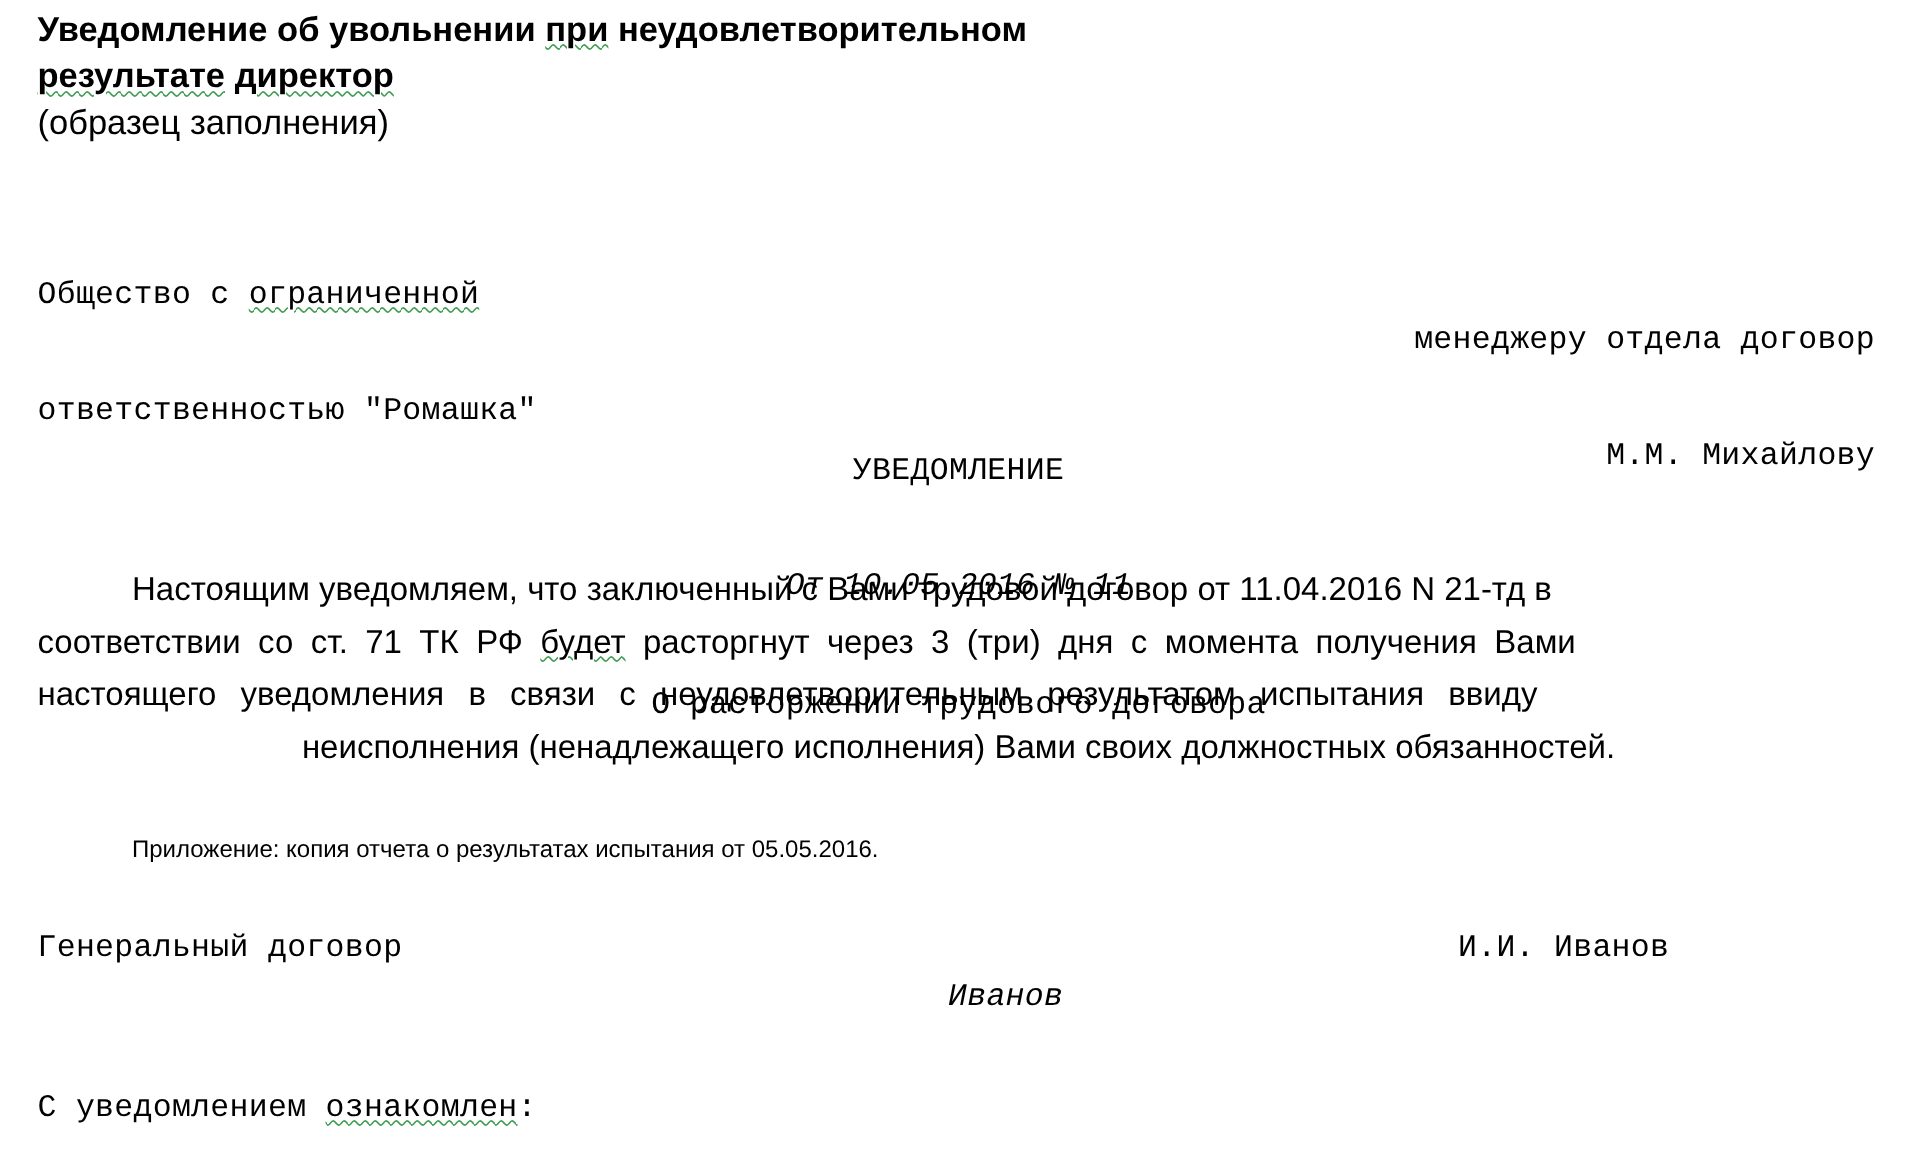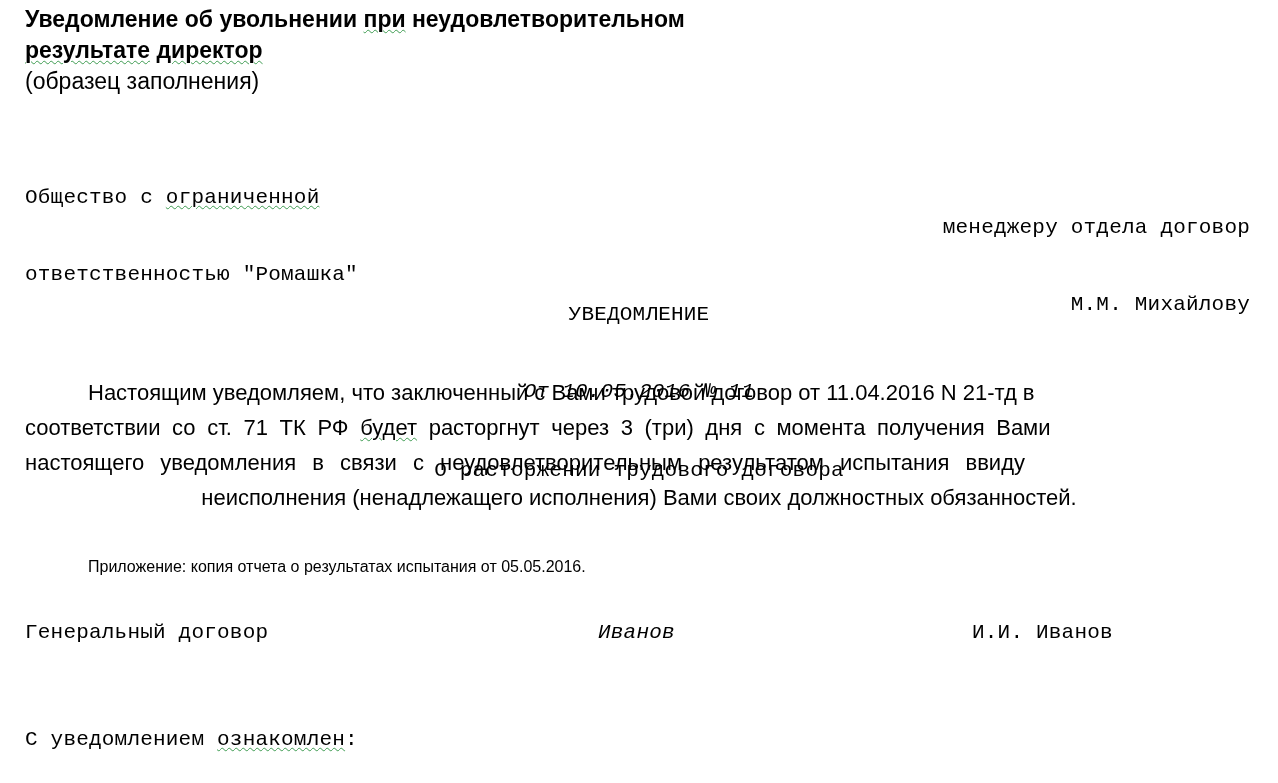--- a/index.html
+++ b/index.html
@@ -136,21 +136,21 @@
     width: 1228px;
     height: 30px;
   }
   .sig-row.director { top: 618px; }
   .sig-cell {
     position: absolute;
     top: 0;
     line-height: 30px;
   }
   .sig-title { left: 0; }
-  .sig-sign  { left: 573px; font-style: italic; }
+  .sig-sign  { left: 607px; font-style: italic; margin-top: 33px; }
   .sig-name  { left: 947px; }
 
   
   .ack-block {
     position: absolute;
     left: 25px;
     top: 678px;
     width: 1228px;
   }
   .ack-line { line-height: 31px; }

